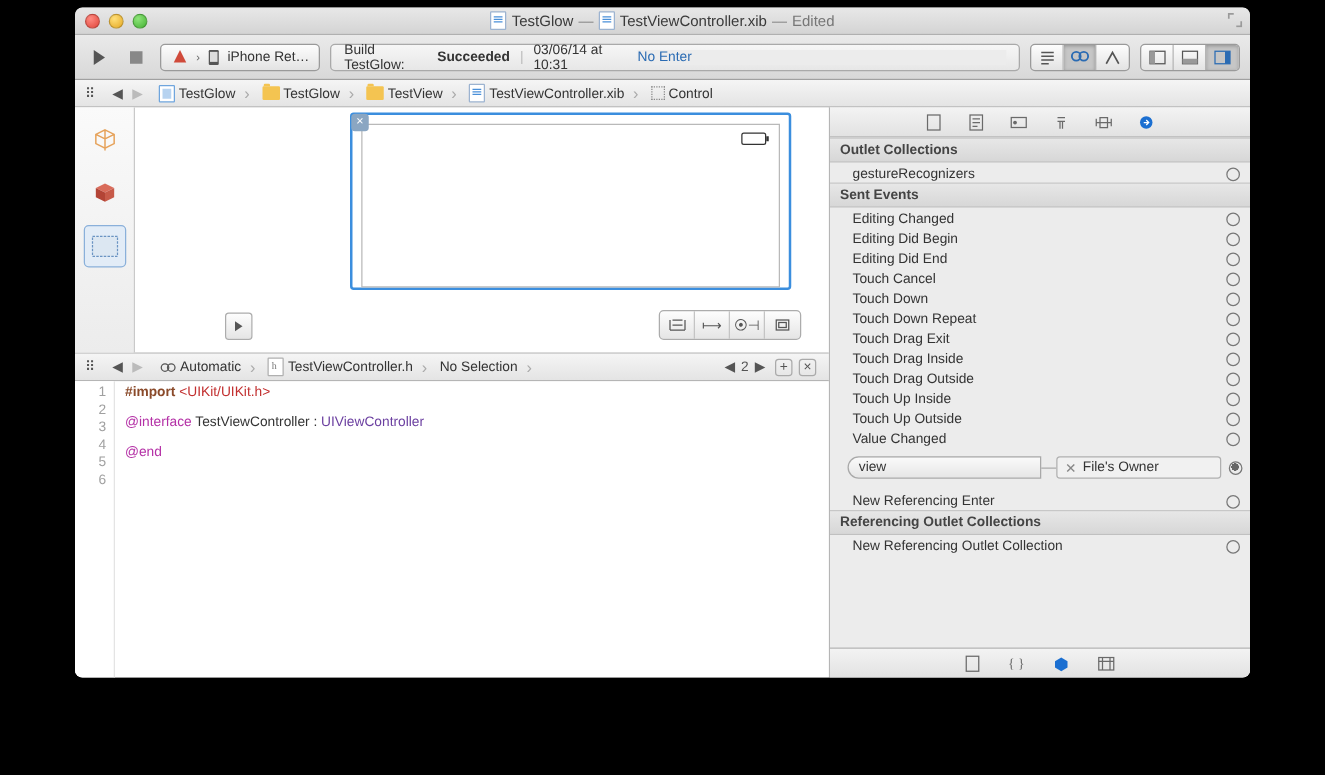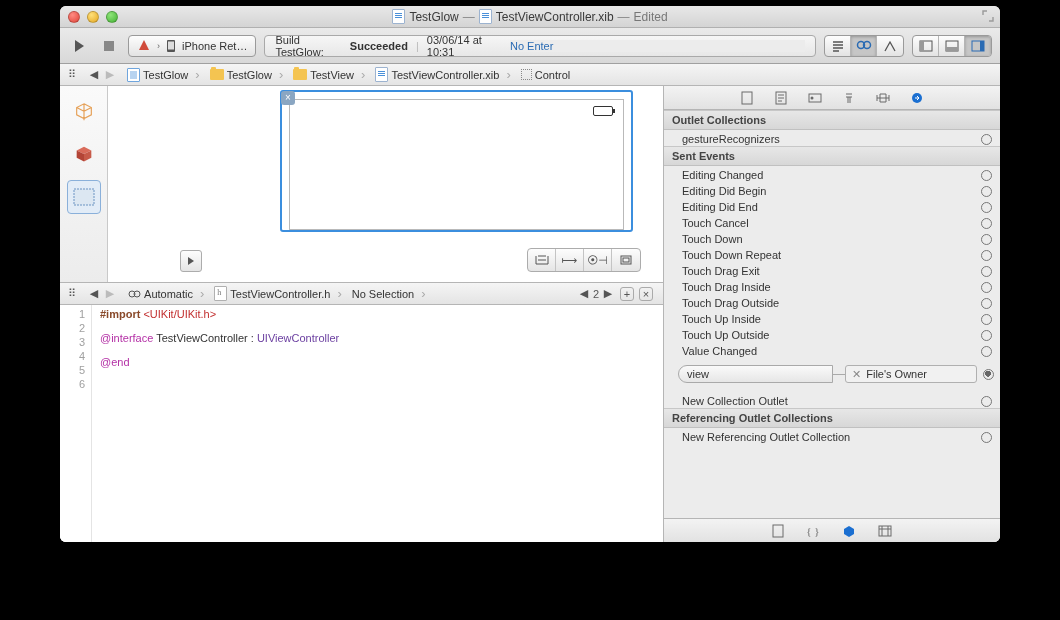--- a/index.html
+++ b/index.html
@@ -405,21 +405,21 @@
               <span>view</span>
             </div>
           <div class="line"></div>
           <div class="dest">
               <span style="color:#888">✕</span>
               <span>File's Owner</span>
             </div>
           <span class="circle filled" style="margin-left:6px;"></span>
         </div>
         <div class="row">
-            <span class="lbl">New Collection Outlet</span>
+            <span class="lbl">New Referencing Enter</span>
             <span class="circle"></span>
           </div>
 
         <div class="sect-head">Referencing Outlet Collections</div>
         <div class="row">
             <span class="lbl">New Referencing Outlet Collection</span>
             <span class="circle"></span>
           </div>
       </div>
       <div class="lib-tabs">

